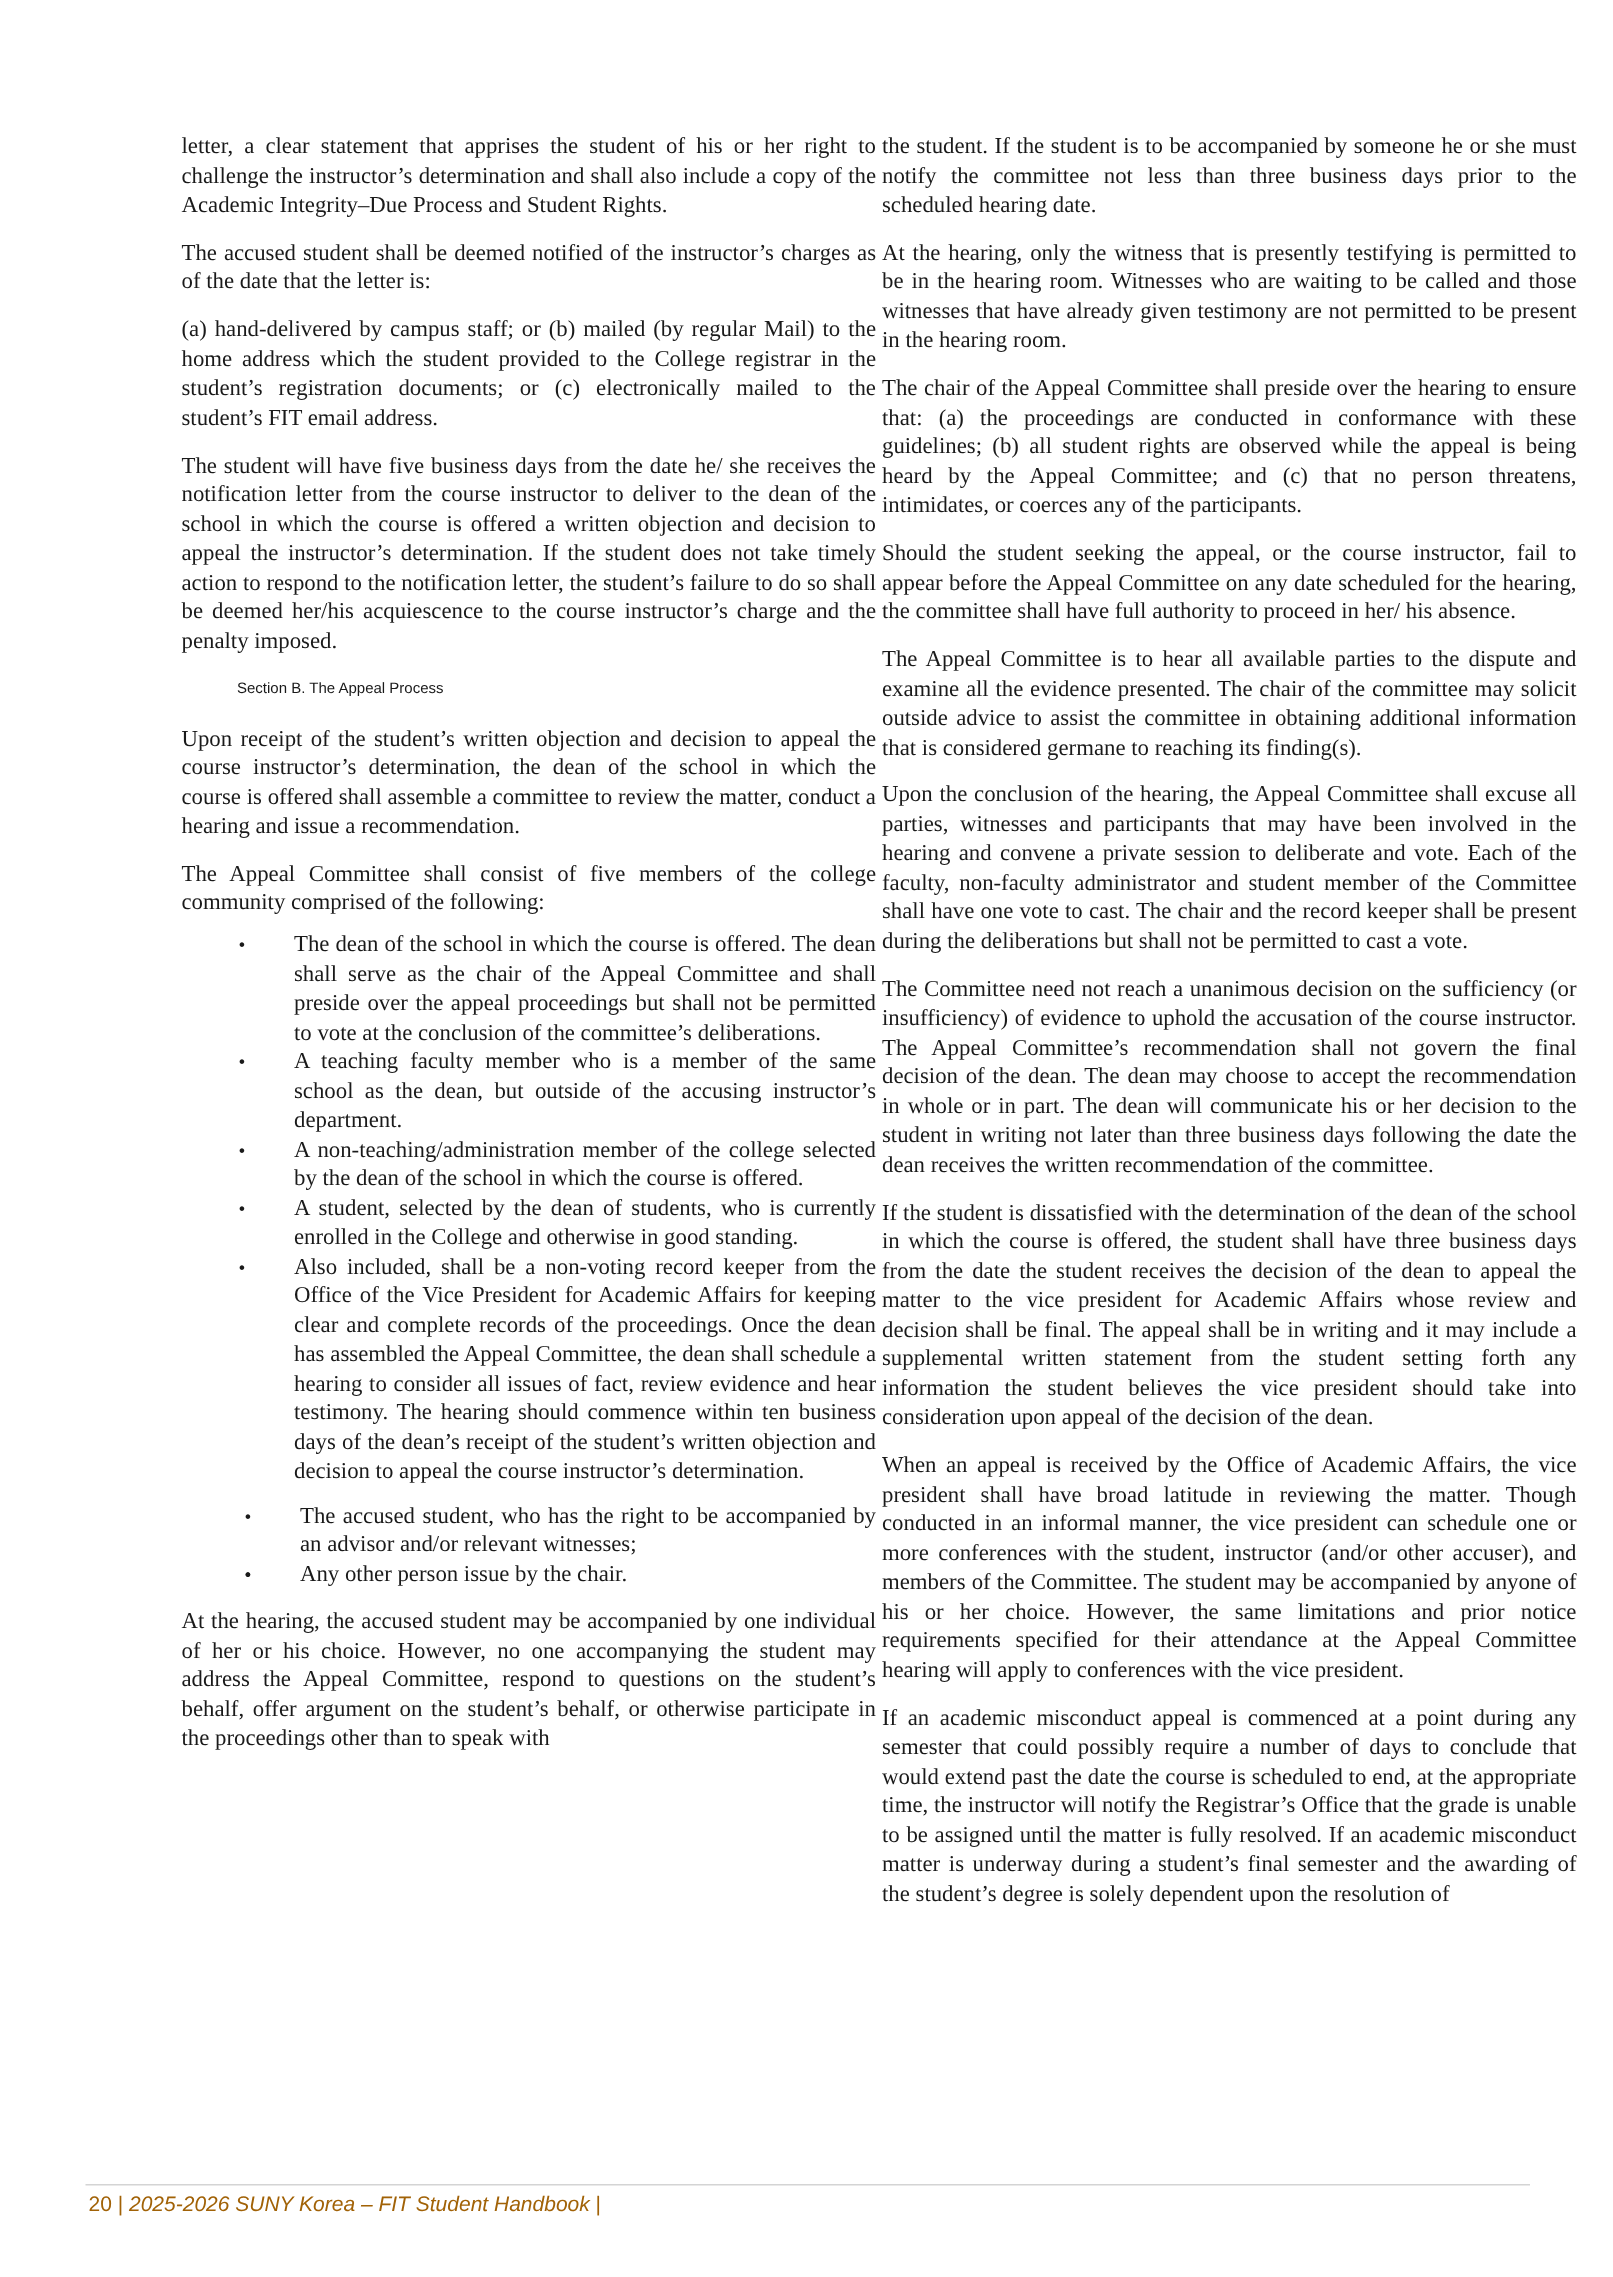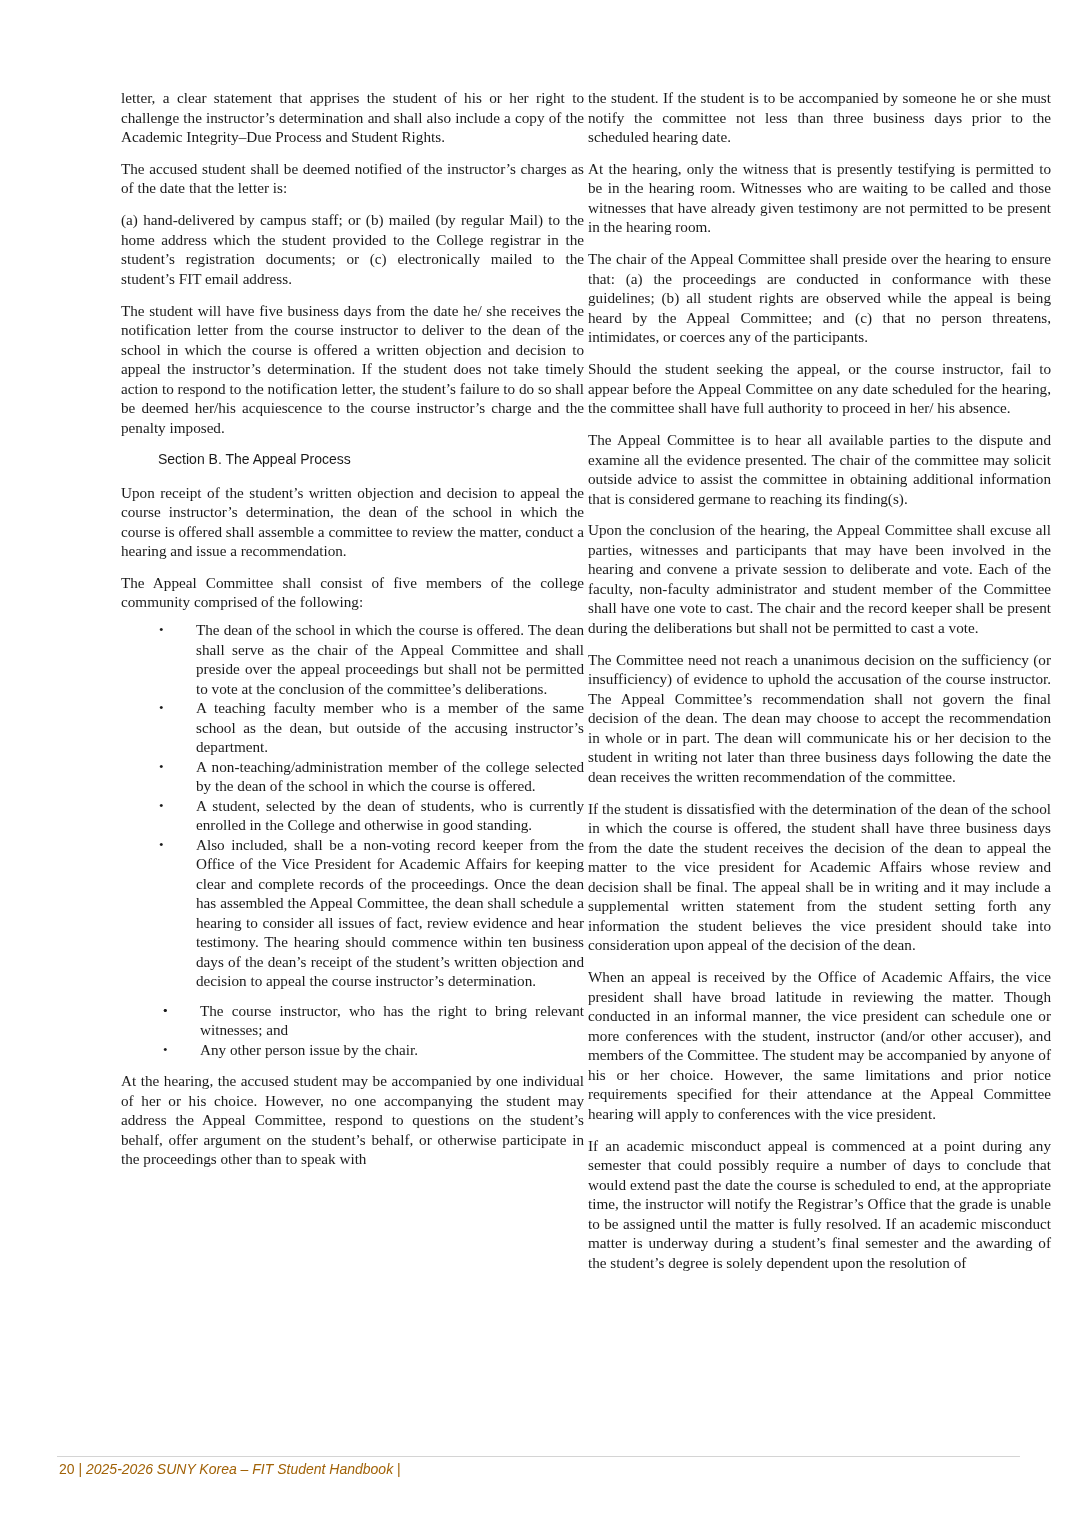--- a/index.html
+++ b/index.html
@@ -7,21 +7,21 @@
     .col {
       position: absolute; top: 88px;
       font-family: "Liberation Serif", "DejaVu Serif", serif;
       font-size: 15.2px; line-height: 19.5px; text-align: justify;
     }
     .col-left { left: 73px; width: 463px; margin-left: 48px; }
     .col-right { left: 552px; width: 463px; margin-left: 36px; }
     .col p { margin: 0 0 12.4px 0; }
     .heading {
       font-family: "Liberation Sans", "DejaVu Sans", sans-serif;
-      font-size: 14px; line-height: 19px; margin: 2px 0 14px 37px !important; text-align: left;
+      font-size: 10px; line-height: 19px; margin: 2px 0 14px 37px !important; text-align: left;
     }
     ul.bullets { list-style: none; margin: -4px 0 10px 0; padding: 0; }
     ul.bullets li { position: relative; padding-left: 75px; }
     ul.bullets li .bullet { position: absolute; left: 38px; top: 0; font-size: 13px; }
     ul.bullets2 { list-style: none; margin: 6px 0 12px 0; padding: 0; }
     ul.bullets2 li { position: relative; padding-left: 79px; }
     ul.bullets2 li .bullet { position: absolute; left: 42px; top: 0; font-size: 13px; }
     .footer-rule { position: absolute; left: 57px; width: 963px; top: 1456px; height: 0; border-top: 1px solid #d4d4d4; }
     .footer {
       position: absolute; left: 59px; top: 1461px;
@@ -42,22 +42,22 @@
   <p>Upon receipt of the student’s written objection and decision to appeal the course instructor’s determination, the dean of the school in which the course is offered shall assemble a committee to review the matter, conduct a hearing and issue a recommendation.</p>
   <p>The Appeal Committee shall consist of five members of the college community comprised of the following:</p>
   <ul class="bullets">
     <li><span class="bullet">•</span><span>The dean of the school in which the course is offered. The dean shall serve as the chair of the Appeal Committee and shall preside over the appeal proceedings but shall not be permitted to vote at the conclusion of the committee’s deliberations.</span></li>
     <li><span class="bullet">•</span><span>A teaching faculty member who is a member of the same school as the dean, but outside of the accusing instructor’s department.</span></li>
     <li><span class="bullet">•</span><span>A non-teaching/administration member of the college selected by the dean of the school in which the course is offered.</span></li>
     <li><span class="bullet">•</span><span>A student, selected by the dean of students, who is currently enrolled in the College and otherwise in good standing.</span></li>
     <li><span class="bullet">•</span><span>Also included, shall be a non-voting record keeper from the Office of the Vice President for Academic Affairs for keeping clear and complete records of the proceedings. Once the dean has assembled the Appeal Committee, the dean shall schedule a hearing to consider all issues of fact, review evidence and hear testimony. The hearing should commence within ten business days of the dean’s receipt of the student’s written objection and decision to appeal the course instructor’s determination.</span></li>
   </ul>
   <ul class="bullets2">
+    <li><span class="bullet">•</span><span>The accused student, who has the right to be accompanied by an advisor and/or relevant witnesses;</span></li>
     <li><span class="bullet">•</span></li>
-    <li><span class="bullet">•</span><span>The course instructor, who has the right to bring relevant witnesses; and</span></li>
     <li><span class="bullet">•</span><span>Any other person issue by the chair.</span></li>
   </ul>
   <p>At the hearing, the accused student may be accompanied by one individual of her or his choice. However, no one accompanying the student may address the Appeal Committee, respond to questions on the student’s behalf, offer argument on the student’s behalf, or otherwise participate in the proceedings other than to speak with</p>
 </div>
 
 <div class="col col-right">
   <p>the student. If the student is to be accompanied by someone he or she must notify the committee not less than three business days prior to the scheduled hearing date.</p>
   <p>At the hearing, only the witness that is presently testifying is permitted to be in the hearing room. Witnesses who are waiting to be called and those witnesses that have already given testimony are not permitted to be present in the hearing room.</p>
   <p>The chair of the Appeal Committee shall preside over the hearing to ensure that: (a) the proceedings are conducted in conformance with these guidelines; (b) all student rights are observed while the appeal is being heard by the Appeal Committee; and (c) that no person threatens, intimidates, or coerces any of the participants.</p>
   <p>Should the student seeking the appeal, or the course instructor, fail to appear before the Appeal Committee on any date scheduled for the hearing, the committee shall have full authority to proceed in her/ his absence.</p>

